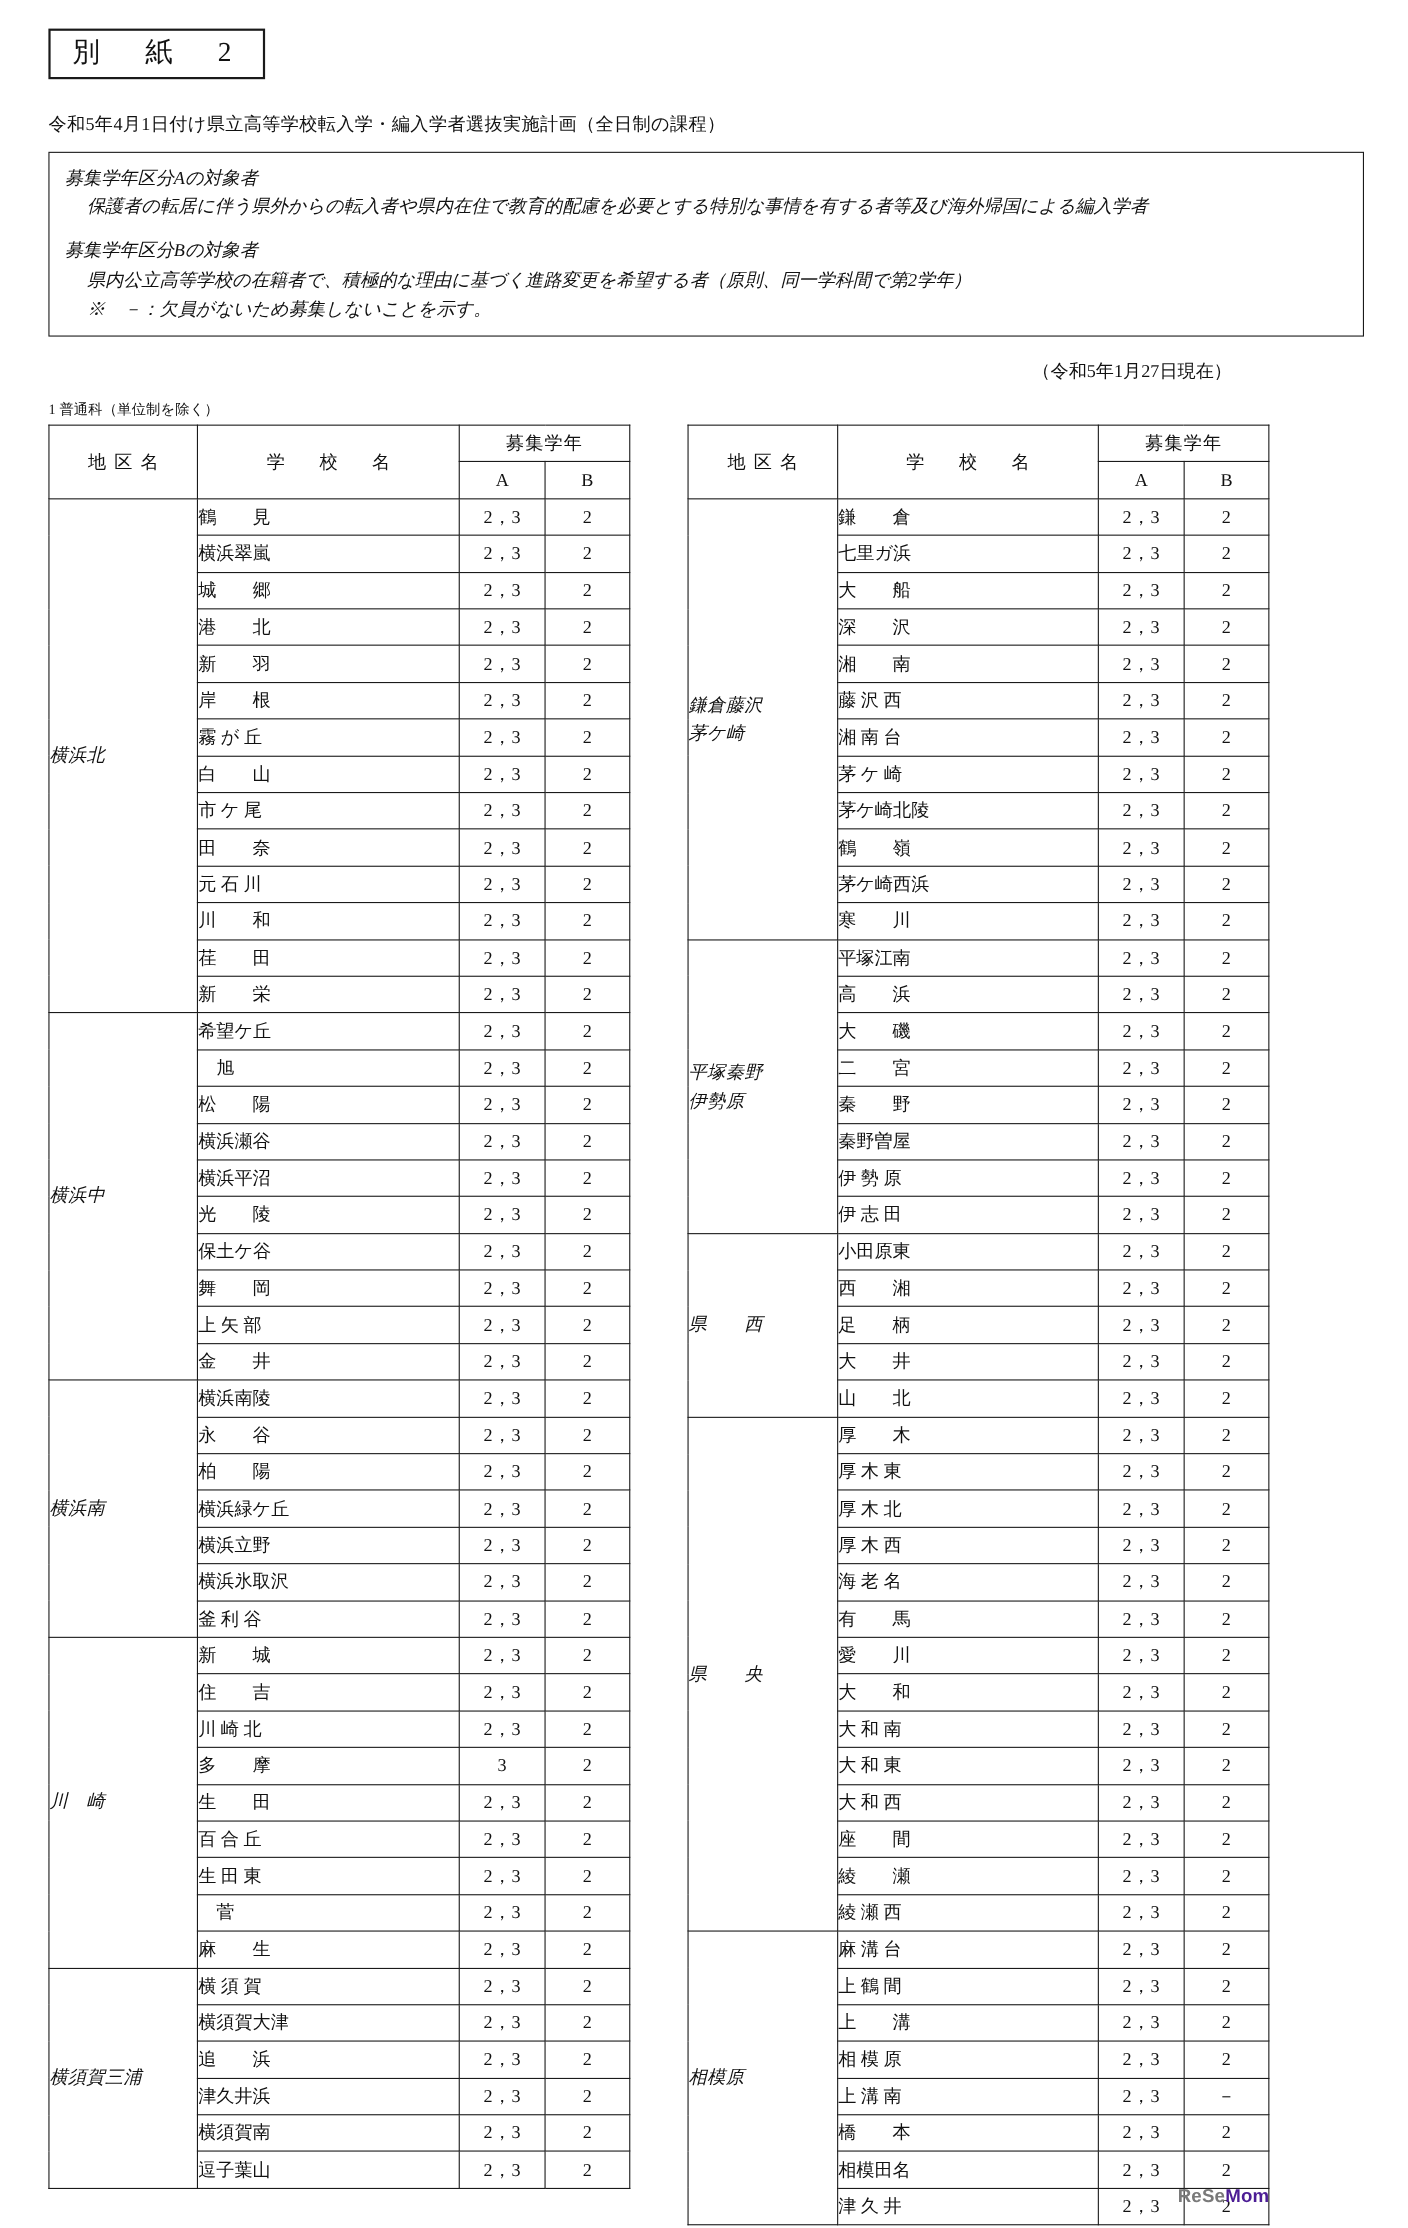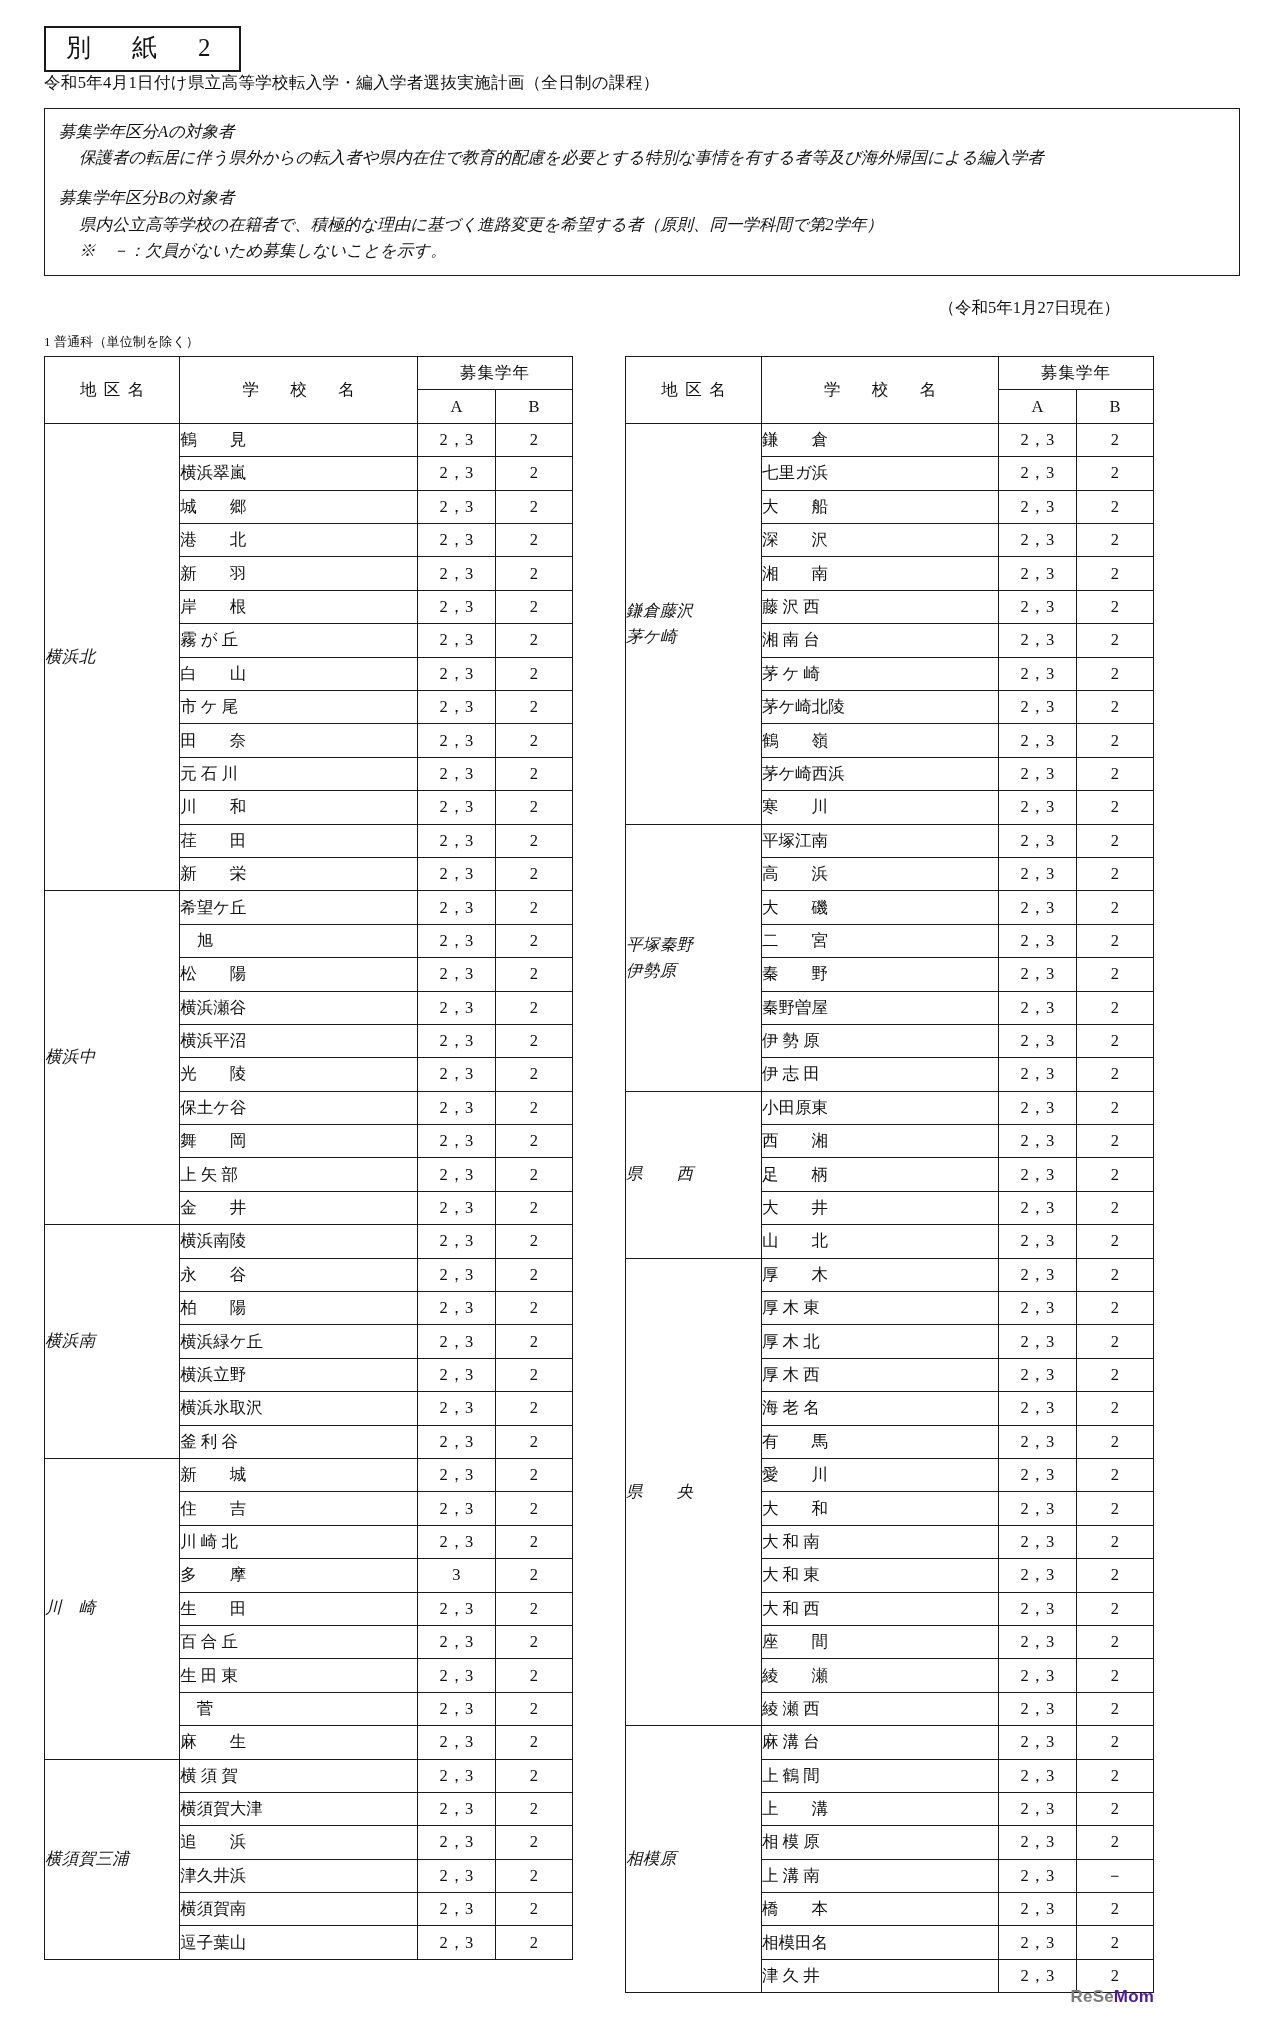--- a/index.html
+++ b/index.html
@@ -26,21 +26,21 @@
   
   .betsushi-box {
     display: inline-block;
     border: 2px solid #1a1a1a;
     padding: 6px 20px 8px 20px;
     font-size: 25px;
     letter-spacing: 0.32em;
     line-height: 1.1;
   }
   .doc-subtitle {
-    margin-top: 0;
+    margin-top: 30px;
     font-size: 16.5px;
     letter-spacing: 0.02em;
     white-space: nowrap;
   }
 
   
   .notice-box {
     margin-top: 14px;
     border: 1.5px solid #1a1a1a;
     box-shadow: 0 0 0 2px #ffffff inset;

